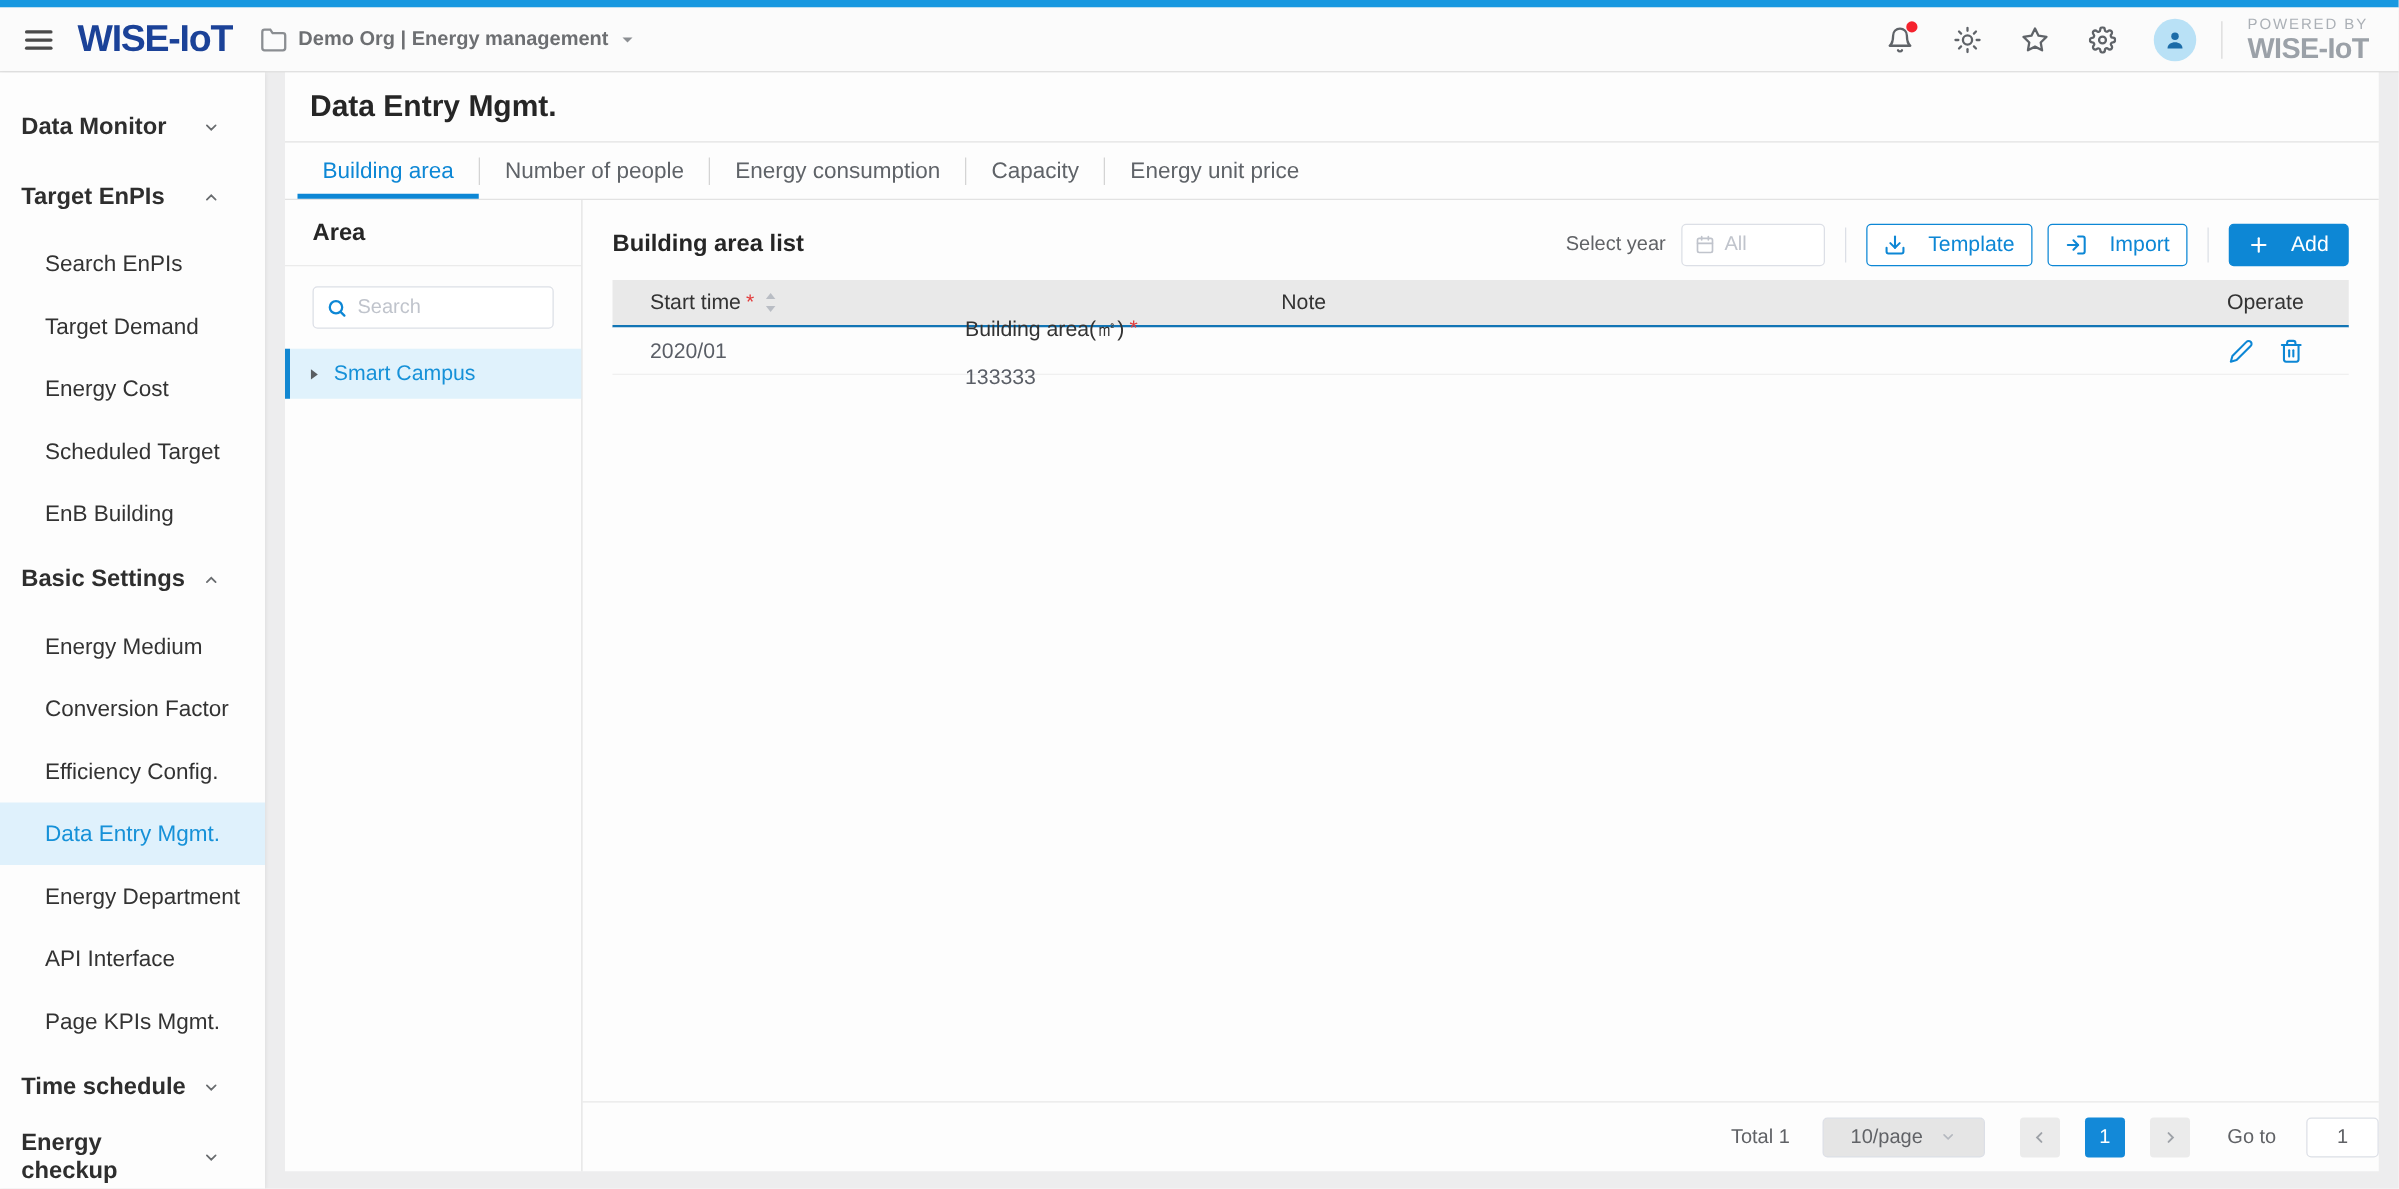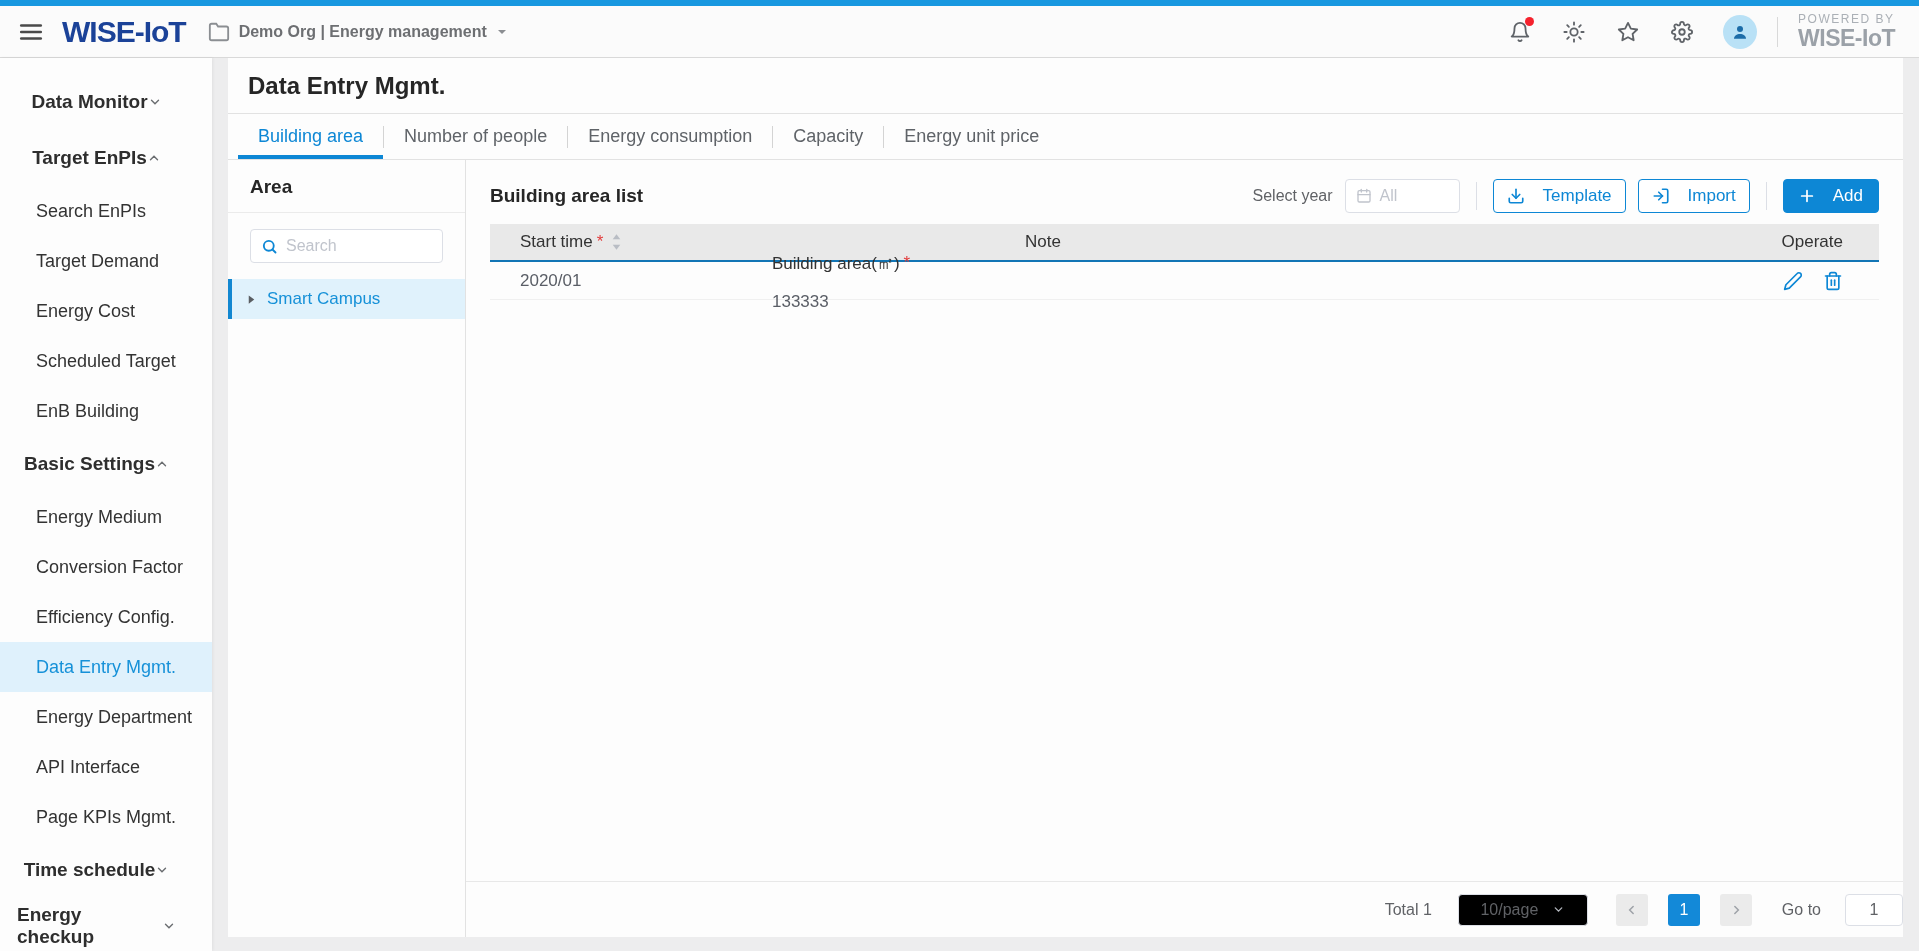--- a/index.html
+++ b/index.html
@@ -24,21 +24,21 @@
             display:flex; align-items:center; justify-content:center; color:#1c6ca8; cursor:pointer; }
   .tb-vdiv { width:1px; height:30px; background:#d9d9d9; margin:0 20px; }
   .powered { text-align:left; line-height:1.05; padding-right:6px; }
   .powered-line1 { font-size:12px; letter-spacing:1.5px; color:#abb0b6; }
   .powered-line2 { font-size:23px; font-weight:800; letter-spacing:-0.5px; color:#9ba1a8; }
 
   
   .main { display:flex; height:893px; }
   .sidebar { width:212px; background:#fdfdfd; padding-top:16px; overflow:hidden; flex:none;
              box-shadow:1px 0 3px rgba(0,0,0,0.06); }
-  .side-section { height:56px; display:flex; align-items:center; justify-content:center;
+  .side-section { height:56px; display:flex; align-items:center; justify-content:space-between;
                   padding:0 36px 0 17px; cursor:pointer; }
   .side-section .s-label { font-size:19px; font-weight:700; color:#2e2e2e; }
   .side-section .chev { color:#6a6d70; display:flex; }
   .side-item { height:50px; display:flex; align-items:center; padding-left:36px; font-size:18px;
                color:#333; cursor:pointer; }
   .side-item.selected { background:#dff1fc; color:#1691d8; }
 
   .content { flex:1; padding:0 16px 14px 16px; min-width:0; }
   .card { background:#fdfdfd; height:100%; display:flex; flex-direction:column; }
 
@@ -100,21 +100,21 @@
   .req { color:#e23c3c; margin-left:4px; }
   .sorter { display:flex; flex-direction:column; margin-left:7px; color:#b9bdc4; cursor:pointer; line-height:0; }
   .op-btn { background:none; border:none; color:#0d87d5; cursor:pointer; display:flex; padding:0; }
   .op-btn + .op-btn { margin-left:20px; }
 
   .list-fill { flex:1; }
 
   .pager { height:56px; border-top:1px solid #e8e8e8; display:flex; align-items:center;
            justify-content:flex-end; gap:20px; }
   .pg-total { font-size:16px; color:#606266; margin-right:6px; }
-  .pg-select { width:130px; height:32px; border:1px solid #dcdfe6; border-radius:4px; background:#000000;
+  .pg-select { width:130px; height:32px; border:1px solid #dcdfe6; border-radius:4px; background:#e5e5e5;
                display:flex; align-items:center; justify-content:center; gap:14px; font-size:16px;
                color:#606266; cursor:pointer; margin-right:8px; }
   .pg-select .chev { color:#b4b8bf; display:flex; }
   .pg-btn { width:32px; height:32px; border:none; border-radius:3px; background:#ebebeb; color:#9ea2a8;
             display:flex; align-items:center; justify-content:center; cursor:pointer; }
   .pg-page { width:32px; height:32px; border:none; border-radius:3px; background:#1389d8; color:#fff;
              font-size:16px; display:flex; align-items:center; justify-content:center; cursor:pointer; }
   .pg-goto-label { font-size:16px; color:#606266; margin:0 4px 0 10px; }
   .pg-goto { width:58px; height:32px; border:1px solid #dcdfe6; border-radius:4px; text-align:center;
              font-size:16px; color:#606266; outline:none; font-family:"Liberation Sans", sans-serif; }

